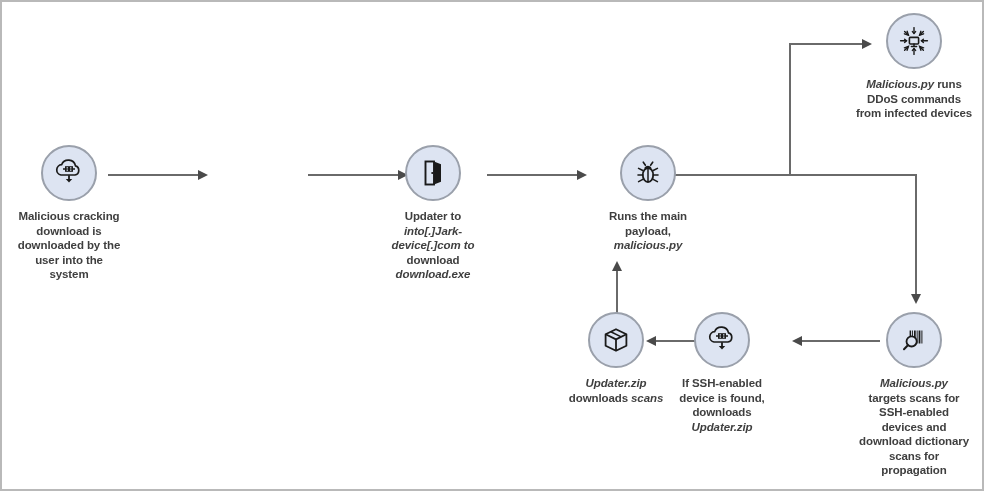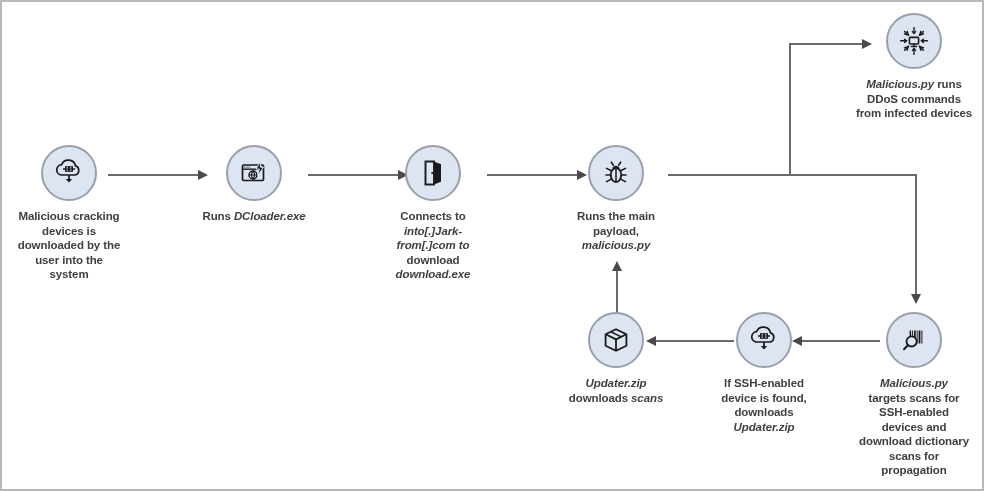--- a/index.html
+++ b/index.html
@@ -109,63 +109,46 @@
         <rect x="18.1" y="11.2" width="1.3" height="1.3" fill="#dde4f2"></rect>
         <rect x="14.6" y="13.5" width="1.3" height="1.3" fill="#dde4f2"></rect>
         <rect x="18.1" y="13.5" width="1.3" height="1.3" fill="#dde4f2"></rect>
         <path d="M11 13 h2.2 M20.8 13 h2.2" stroke="#1a1a1a" stroke-width="1.3"></path>
         <path d="M17 19.2 v5.6" stroke="#1a1a1a" stroke-width="1.8"></path>
         <path d="M13.8 23 L17 26.6 L20.2 23 Z" fill="#1a1a1a"></path>
       </svg>
     </div>
     <div class="caption">
       <span>Malicious cracking</span><br>
-      <span>devices is</span><br>
+      <span>download is</span><br>
       <span>downloaded by the</span><br>
       <span>user into the</span><br>
       <span>system</span>
     </div>
   </div>
 
-  <div class="node" style="left:252px;top:143px;">
-    <div class="bubble">
-      <svg width="34" height="34" viewBox="0 0 34 34">
-        <rect x="5.5" y="9" width="21" height="15.5" rx="1.2" fill="none" stroke="#1a1a1a" stroke-width="1.7"></rect>
-        <path d="M5.5 13.2 H26.5" stroke="#1a1a1a" stroke-width="1.4"></path>
-        <circle cx="7.8" cy="11.1" r="0.7" fill="#1a1a1a"></circle>
-        <circle cx="10" cy="11.1" r="0.7" fill="#1a1a1a"></circle>
-        <circle cx="12.2" cy="11.1" r="0.7" fill="#1a1a1a"></circle>
-        <circle cx="16" cy="19" r="4" fill="none" stroke="#1a1a1a" stroke-width="1.5"></circle>
-        <path d="M12 19 h8 M16 15.2 a6 6 0 0 1 0 7.6 a6 6 0 0 1 0 -7.6" fill="none" stroke="#1a1a1a" stroke-width="1.1"></path>
-        <path d="M23.5 5 L19.2 13 h3.1 L20.8 19.5 L26.6 11.2 h-3.2 Z" fill="#1a1a1a" stroke="#dde4f2" stroke-width="1"></path>
-      </svg>
-    </div>
-    <div class="caption">
-      Runs <i>DCloader.exe</i>
-    </div>
-  </div>
 
   <div class="node" style="left:431px;top:143px;">
     <div class="bubble">
       <svg width="34" height="34" viewBox="0 0 34 34">
         <rect x="9.5" y="5.5" width="8.5" height="23" fill="none" stroke="#1a1a1a" stroke-width="1.9"></rect>
         <path d="M18 5.5 L25 8.2 V25.8 L18 28.5 Z" fill="#1a1a1a"></path>
         <circle cx="16.3" cy="17" r="1.1" fill="#1a1a1a"></circle>
       </svg>
     </div>
     <div class="caption">
-      <span>Connects to</span><br>
+      <span>Updater to</span><br>
       <i>into[.]Jark-</i><br>
-      <i>from[.]com to</i><br>
+      <i>device[.]com to</i><br>
       <span>download</span><br>
       <i>download.exe</i>
     </div>
   </div>
 
-  <div class="node" style="left:614px;top:143px;">
+  <div class="node" style="left:646px;top:143px;">
     <div class="bubble">
       <svg width="34" height="34" viewBox="0 0 34 34">
         <ellipse cx="17" cy="19" rx="5.2" ry="7" fill="none" stroke="#1a1a1a" stroke-width="1.8"></ellipse>
         <path d="M17 12 v14" stroke="#1a1a1a" stroke-width="1.5"></path>
         <path d="M13.2 12.4 a4 4 0 0 1 7.6 0" fill="#1a1a1a"></path>
         <path d="M14.4 9.2 L12.3 6.2 M19.6 9.2 L21.7 6.2" stroke="#1a1a1a" stroke-width="1.6" stroke-linecap="round"></path>
         <path d="M11.8 14.5 L7.6 12.4 M11.8 19 H7.0 M11.8 23.4 L7.6 25.6" stroke="#1a1a1a" stroke-width="1.6" stroke-linecap="round"></path>
         <path d="M22.2 14.5 L26.4 12.4 M22.2 19 H27.0 M22.2 23.4 L26.4 25.6" stroke="#1a1a1a" stroke-width="1.6" stroke-linecap="round"></path>
       </svg>
     </div>
@@ -227,21 +210,21 @@
       <i>Malicious.py</i><br>
       <span>targets scans for</span><br>
       <span>SSH-enabled</span><br>
       <span>devices and</span><br>
       <span>download dictionary</span><br>
       <span>scans for</span><br>
       <span>propagation</span>
     </div>
   </div>
 
-  <div class="node" style="left:762px;top:310px;">
+  <div class="node" style="left:720px;top:310px;">
     <div class="bubble">
       <svg width="34" height="34" viewBox="0 0 34 34">
         <path d="M9 19 a5.2 5.2 0 0 1 0.6 -10.3 a7.3 7.3 0 0 1 13.9 1.2 a4.7 4.7 0 0 1 -0.6 9.1 Z" fill="none" stroke="#1a1a1a" stroke-width="1.7" stroke-linejoin="round"></path>
         <rect x="13" y="10.2" width="8" height="5.6" fill="#1a1a1a"></rect>
         <rect x="14.6" y="11.2" width="1.3" height="1.3" fill="#dde4f2"></rect>
         <rect x="18.1" y="11.2" width="1.3" height="1.3" fill="#dde4f2"></rect>
         <rect x="14.6" y="13.5" width="1.3" height="1.3" fill="#dde4f2"></rect>
         <rect x="18.1" y="13.5" width="1.3" height="1.3" fill="#dde4f2"></rect>
         <path d="M11 13 h2.2 M20.8 13 h2.2" stroke="#1a1a1a" stroke-width="1.3"></path>
         <path d="M17 19.2 v5.6" stroke="#1a1a1a" stroke-width="1.8"></path>

